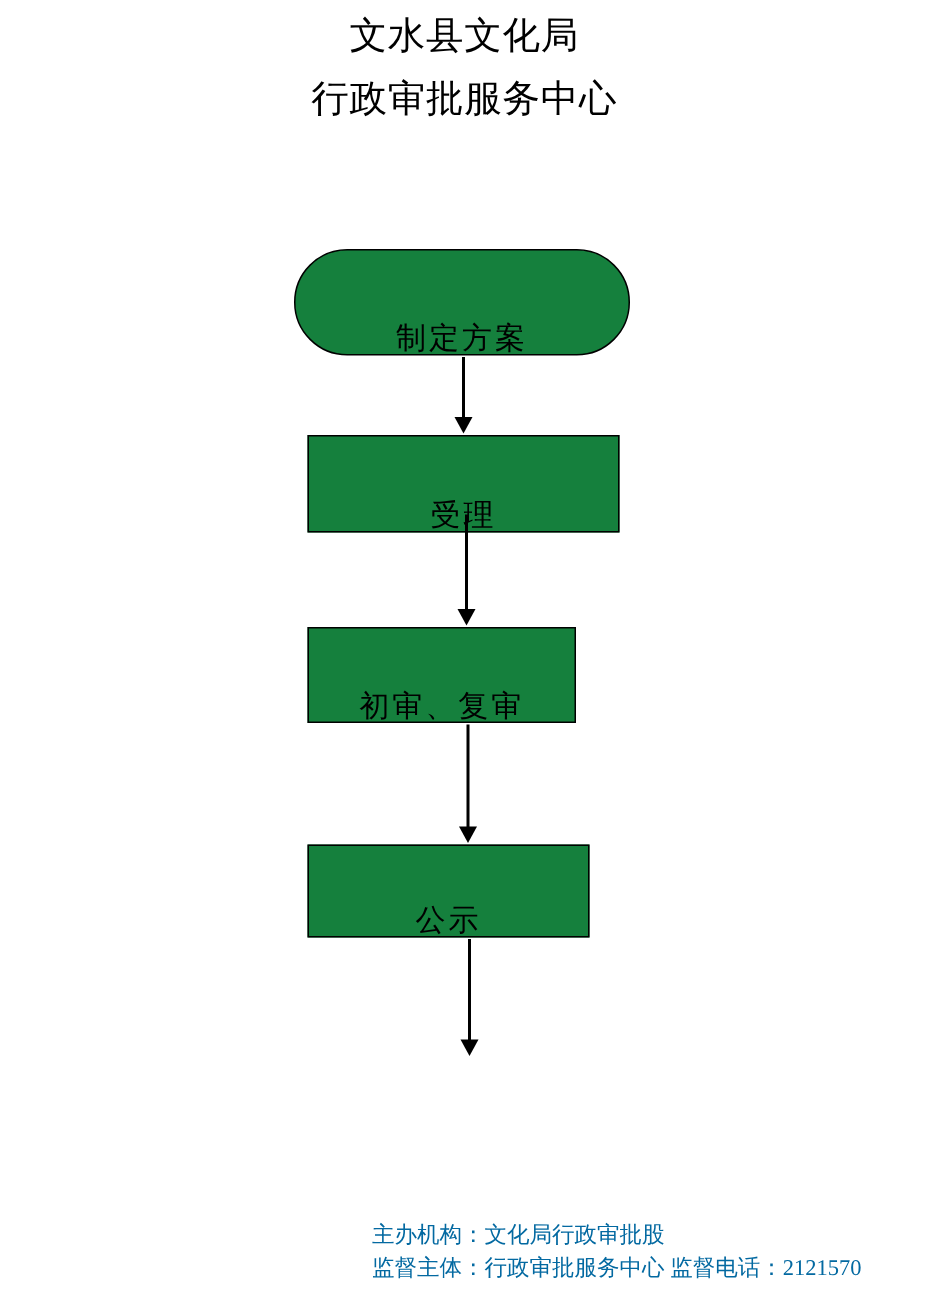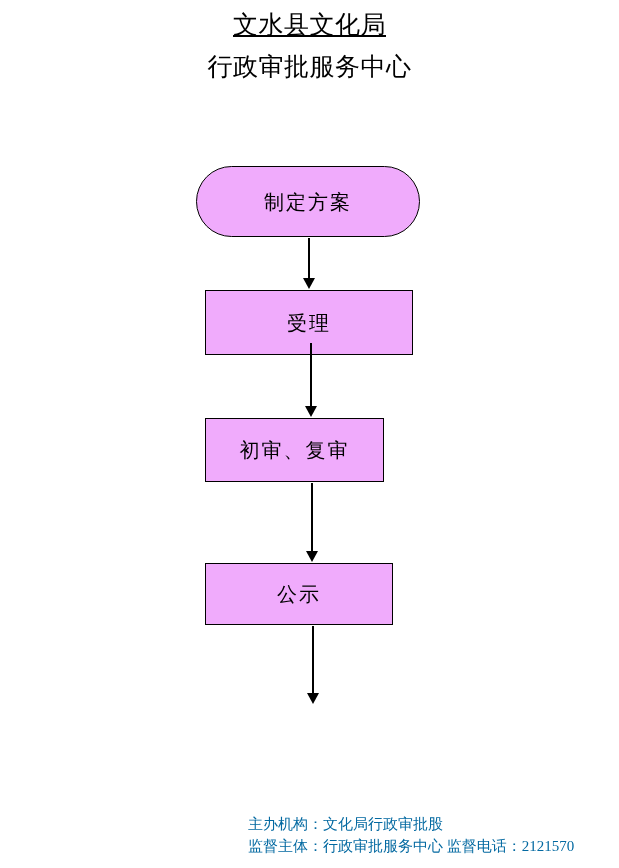--- a/index.html
+++ b/index.html
@@ -24,38 +24,38 @@
     width: 619px;
     text-align: center;
   }
   .title-line {
     font-size: 25px;
     line-height: 42px;
     letter-spacing: 0.5px;
     white-space: nowrap;
     color: #000000;
   }
-  .title-line-1 { margin-top: 4px; text-decoration: underline; }
+  .title-line-1 { margin-top: 4px; }
 
   
   .flow {
     position: absolute;
     left: 0;
     top: 0;
     width: 619px;
     height: 868px;
   }
 
   .node {
     position: absolute;
     box-sizing: border-box;
     border: 1.5px solid #000000;
-    background: #f0abfc;
+    background: #15803d;
     display: flex;
-    align-items: center;
+    align-items: flex-end;
     justify-content: center;
   }
   .node-label {
     font-size: 20px;
     line-height: 1;
     letter-spacing: 2px;
     color: #000000;
     white-space: nowrap;
   }
 

